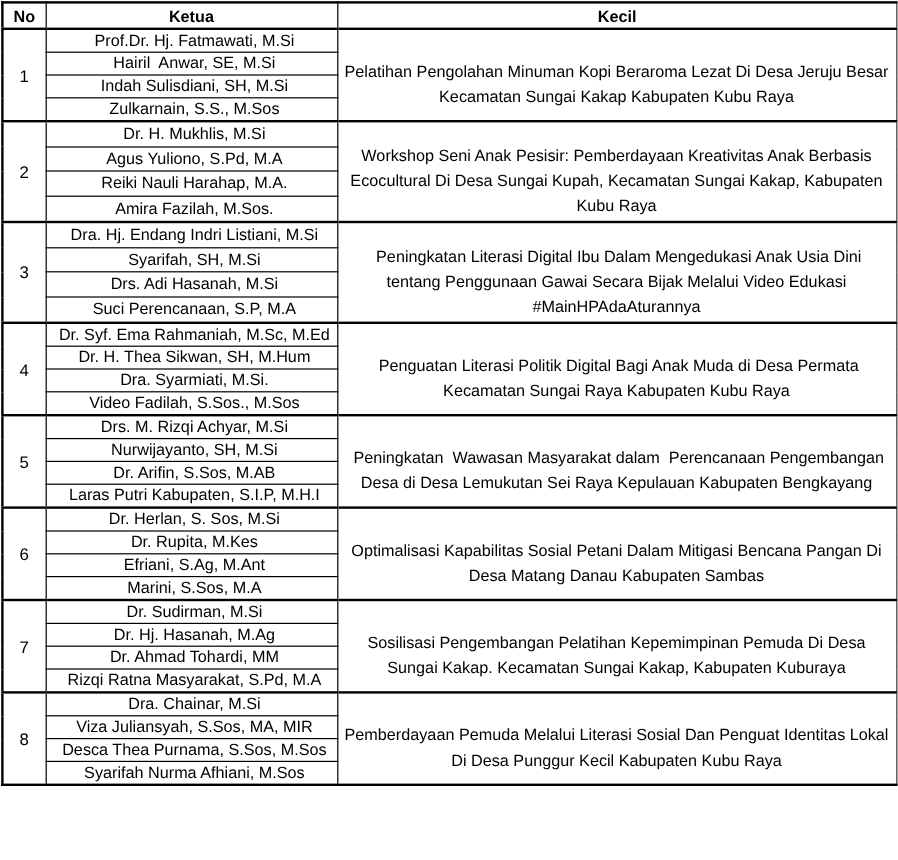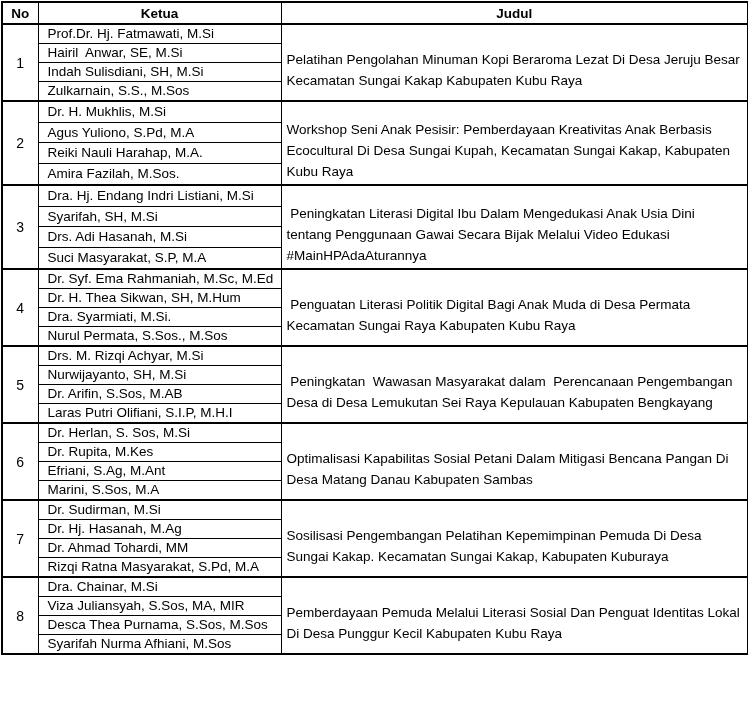--- a/index.html
+++ b/index.html
@@ -32,21 +32,21 @@
     padding: 0;
     overflow: hidden;
   }
   thead th {
     font-weight: bold;
     height: 22px;
     text-align: center;
     vertical-align: middle;
     border-bottom: 2px solid #000000;
   }
-  tr.row-line td { height: 15px; }
+  tr.row-line td { height: 15px; text-align: center; }
   tr.group-start td { border-top: 2px solid #000000; }
   td.no-cell {
     text-align: center;
     vertical-align: middle;
     font-size: 14px;
   }
   td.ketua-cell {
     text-align: left;
     vertical-align: middle;
     padding: 1px 4px 2px 9px;
@@ -68,21 +68,21 @@
   <table class="doc-table">
     <colgroup>
       <col class="col-no">
       <col class="col-ketua">
       <col class="col-judul">
     </colgroup>
     <thead>
       <tr>
         <th>No</th>
         <th>Ketua</th>
-        <th>Judul</th>
+        <th>Kecil</th>
       </tr>
     </thead>
     <tbody id="table-body">
         <tr class="row-line group-start">
           <td rowspan="4" class="no-cell">1</td>
           <td class="ketua-cell">Prof.Dr. Hj. Fatmawati, M.Si</td>
           <td rowspan="4" class="judul-cell">Pelatihan Pengolahan Minuman Kopi Beraroma Lezat Di Desa Jeruju Besar Kecamatan Sungai Kakap Kabupaten Kubu Raya</td>
         </tr>
         <tr class="row-line">
           <td class="ketua-cell">Hairil  Anwar, SE, M.Si</td>
@@ -112,49 +112,49 @@
           <td class="ketua-cell">Dra. Hj. Endang Indri Listiani, M.Si</td>
           <td rowspan="4" class="judul-cell"> Peningkatan Literasi Digital Ibu Dalam Mengedukasi Anak Usia Dini tentang Penggunaan Gawai Secara Bijak Melalui Video Edukasi #MainHPAdaAturannya</td>
         </tr>
         <tr class="row-line">
           <td class="ketua-cell">Syarifah, SH, M.Si</td>
         </tr>
         <tr class="row-line">
           <td class="ketua-cell">Drs. Adi Hasanah, M.Si</td>
         </tr>
         <tr class="row-line">
-          <td class="ketua-cell">Suci Masyarakat, S.P, M.A</td>
+          <td class="ketua-cell">Suci Perencanaan, S.P, M.A</td>
         </tr>
         <tr class="row-line group-start">
           <td rowspan="4" class="no-cell">4</td>
           <td class="ketua-cell">Dr. Syf. Ema Rahmaniah, M.Sc, M.Ed</td>
           <td rowspan="4" class="judul-cell"> Penguatan Literasi Politik Digital Bagi Anak Muda di Desa Permata Kecamatan Sungai Raya Kabupaten Kubu Raya</td>
         </tr>
         <tr class="row-line">
           <td class="ketua-cell">Dr. H. Thea Sikwan, SH, M.Hum</td>
         </tr>
         <tr class="row-line">
           <td class="ketua-cell">Dra. Syarmiati, M.Si.</td>
         </tr>
         <tr class="row-line">
-          <td class="ketua-cell">Nurul Permata, S.Sos., M.Sos</td>
+          <td class="ketua-cell">Video Fadilah, S.Sos., M.Sos</td>
         </tr>
         <tr class="row-line group-start">
           <td rowspan="4" class="no-cell">5</td>
           <td class="ketua-cell">Drs. M. Rizqi Achyar, M.Si</td>
           <td rowspan="4" class="judul-cell"> Peningkatan  Wawasan Masyarakat dalam  Perencanaan Pengembangan Desa di Desa Lemukutan Sei Raya Kepulauan Kabupaten Bengkayang</td>
         </tr>
         <tr class="row-line">
           <td class="ketua-cell">Nurwijayanto, SH, M.Si</td>
         </tr>
         <tr class="row-line">
           <td class="ketua-cell">Dr. Arifin, S.Sos, M.AB</td>
         </tr>
         <tr class="row-line">
-          <td class="ketua-cell">Laras Putri Olifiani, S.I.P, M.H.I</td>
+          <td class="ketua-cell">Laras Putri Kabupaten, S.I.P, M.H.I</td>
         </tr>
         <tr class="row-line group-start">
           <td rowspan="4" class="no-cell">6</td>
           <td class="ketua-cell">Dr. Herlan, S. Sos, M.Si</td>
           <td rowspan="4" class="judul-cell">Optimalisasi Kapabilitas Sosial Petani Dalam Mitigasi Bencana Pangan Di Desa Matang Danau Kabupaten Sambas</td>
         </tr>
         <tr class="row-line">
           <td class="ketua-cell">Dr. Rupita, M.Kes</td>
         </tr>
         <tr class="row-line">

